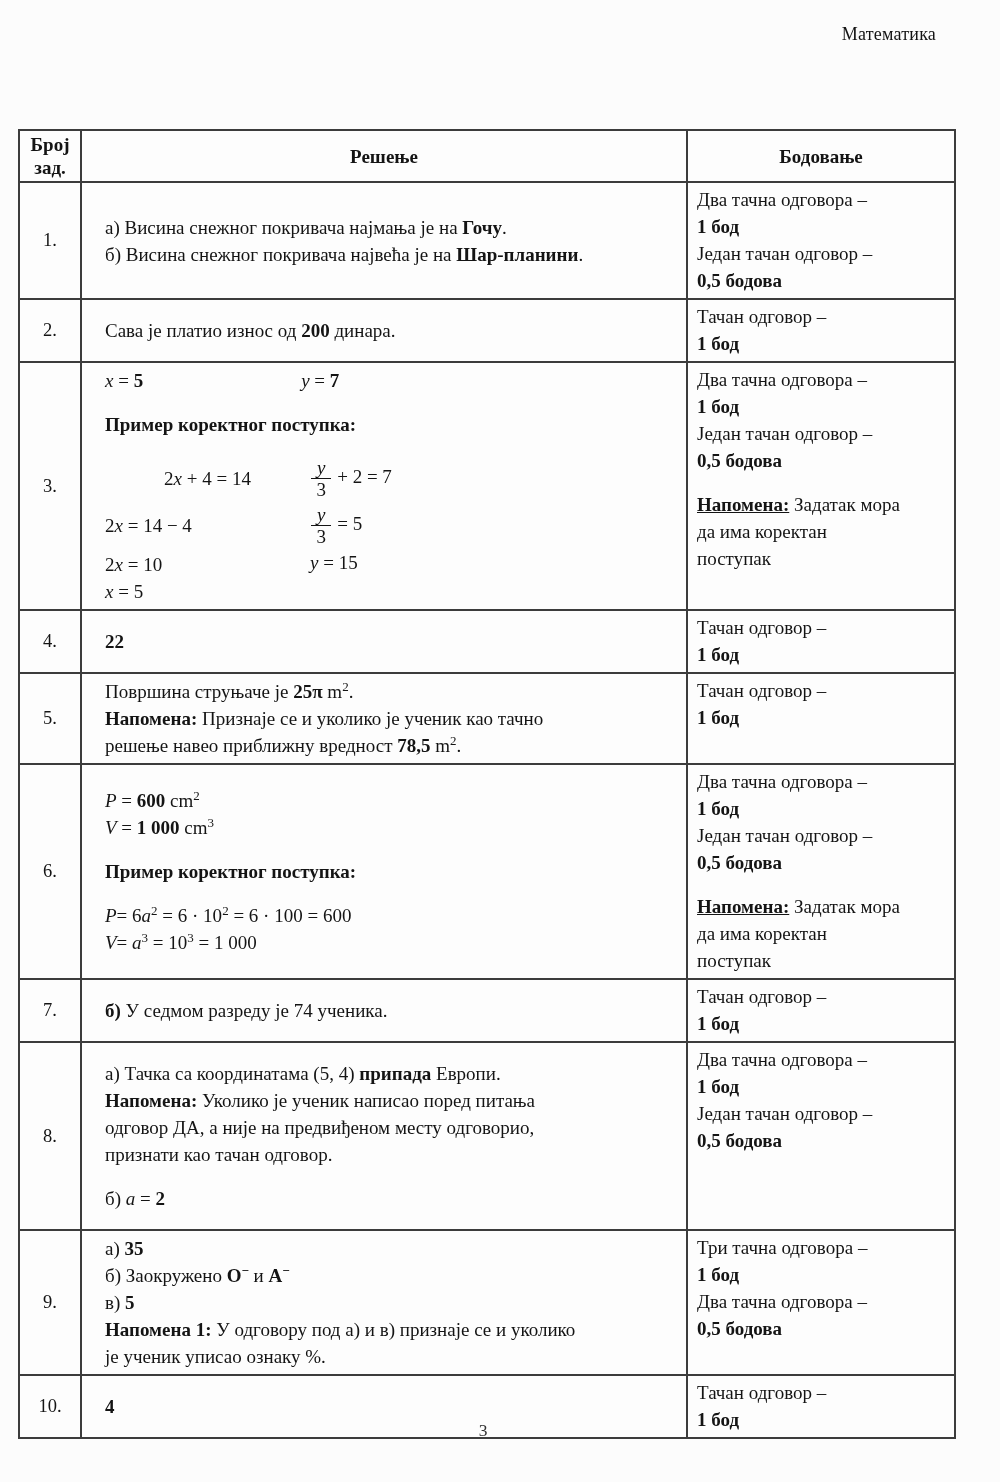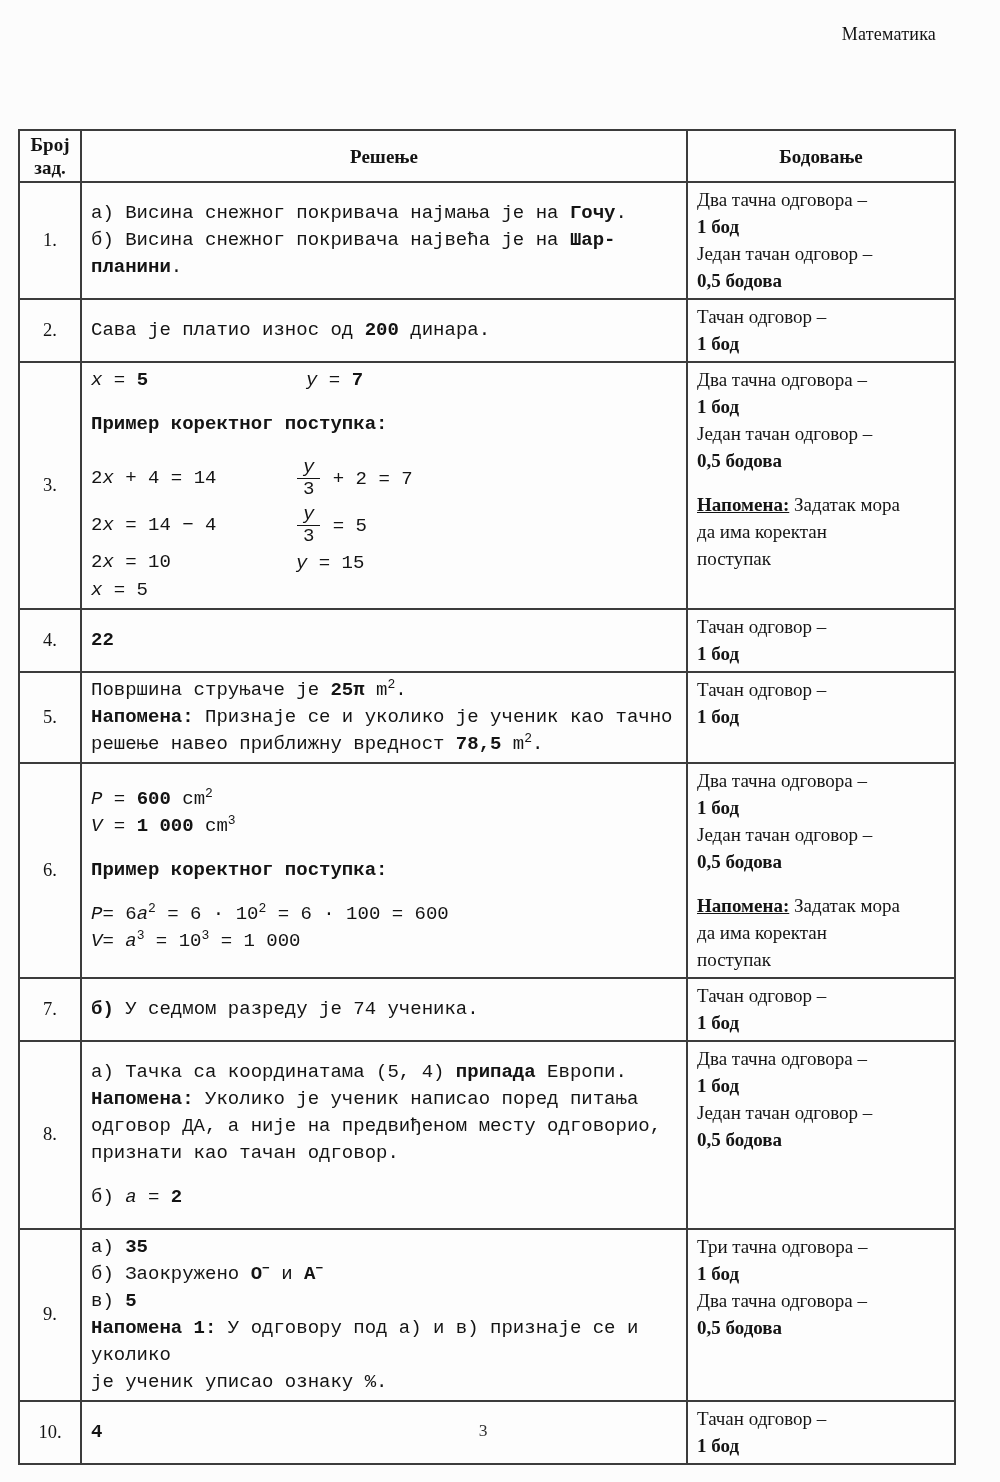--- a/index.html
+++ b/index.html
@@ -30,23 +30,22 @@
   col.c-sol{width:606px;}
   col.c-score{width:268px;}
   thead tr{height:52px;}
   th{font-weight:bold;text-align:center;vertical-align:middle;line-height:23px;padding:2px 0;}
   td.num{
     text-align:center;vertical-align:middle;
     font-size:18.5px;
   }
   td.sol{
     vertical-align:middle;
-    padding:4px 10px 4px 9px;
+    padding:4px 10px 4px 23px;
     line-height:27px;
-    font-family:Liberation Mono, monospace;
   }
   td.score{
     vertical-align:top;
     padding:4px 14px 3px 9px;
     line-height:26.5px;
   }
   tbody tr:nth-child(1){height:103px;}
   tbody tr:nth-child(2){height:55px;}
   tbody tr:nth-child(3){height:235px;}
   tbody tr:nth-child(4){height:53px;}
@@ -125,21 +124,21 @@
             <div class="line"><span class="bold">1 бод</span></div>
           </td>
         </tr>
         <tr>
           <td class="num">3.</td>
           <td class="sol">
             <div class="line"><span class="it">x</span><span> = </span><span class="bold">5</span><span class="gap" style="width: 158px;"></span><span class="it">y</span><span> = </span><span class="bold">7</span></div>
             <div class="line blank"></div>
             <div class="line"><span class="bold">Пример коректног поступка:</span></div>
             <div class="line blank"></div>
-            <div class="line"><span class="pairleft" style="width: 205px;"><span>2</span><span class="it">x</span><span> + 4 = 14</span></span><span class="frac"><span class="top">y</span><span class="bot">3</span></span><span> + 2 = 7</span></div>
+            <div class="line"><span class="pairleft" style="width: 205px; text-align: center;"><span>2</span><span class="it">x</span><span> + 4 = 14</span></span><span class="frac"><span class="top">y</span><span class="bot">3</span></span><span> + 2 = 7</span></div>
             <div class="line"><span class="pairleft" style="width: 205px;"><span>2</span><span class="it">x</span><span> = 14 − 4</span></span><span class="frac"><span class="top">y</span><span class="bot">3</span></span><span> = 5</span></div>
             <div class="line"><span class="pairleft" style="width: 205px;"><span>2</span><span class="it">x</span><span> = 10</span></span><span class="it">y</span><span> = 15</span></div>
             <div class="line"><span class="it">x</span><span> = 5</span></div>
           </td>
           <td class="score">
             <div class="line"><span>Два тачна одговора –</span></div>
             <div class="line"><span class="bold">1 бод</span></div>
             <div class="line"><span>Један тачан одговор –</span></div>
             <div class="line"><span class="bold">0,5 бодова</span></div>
             <div class="line blank"></div>

